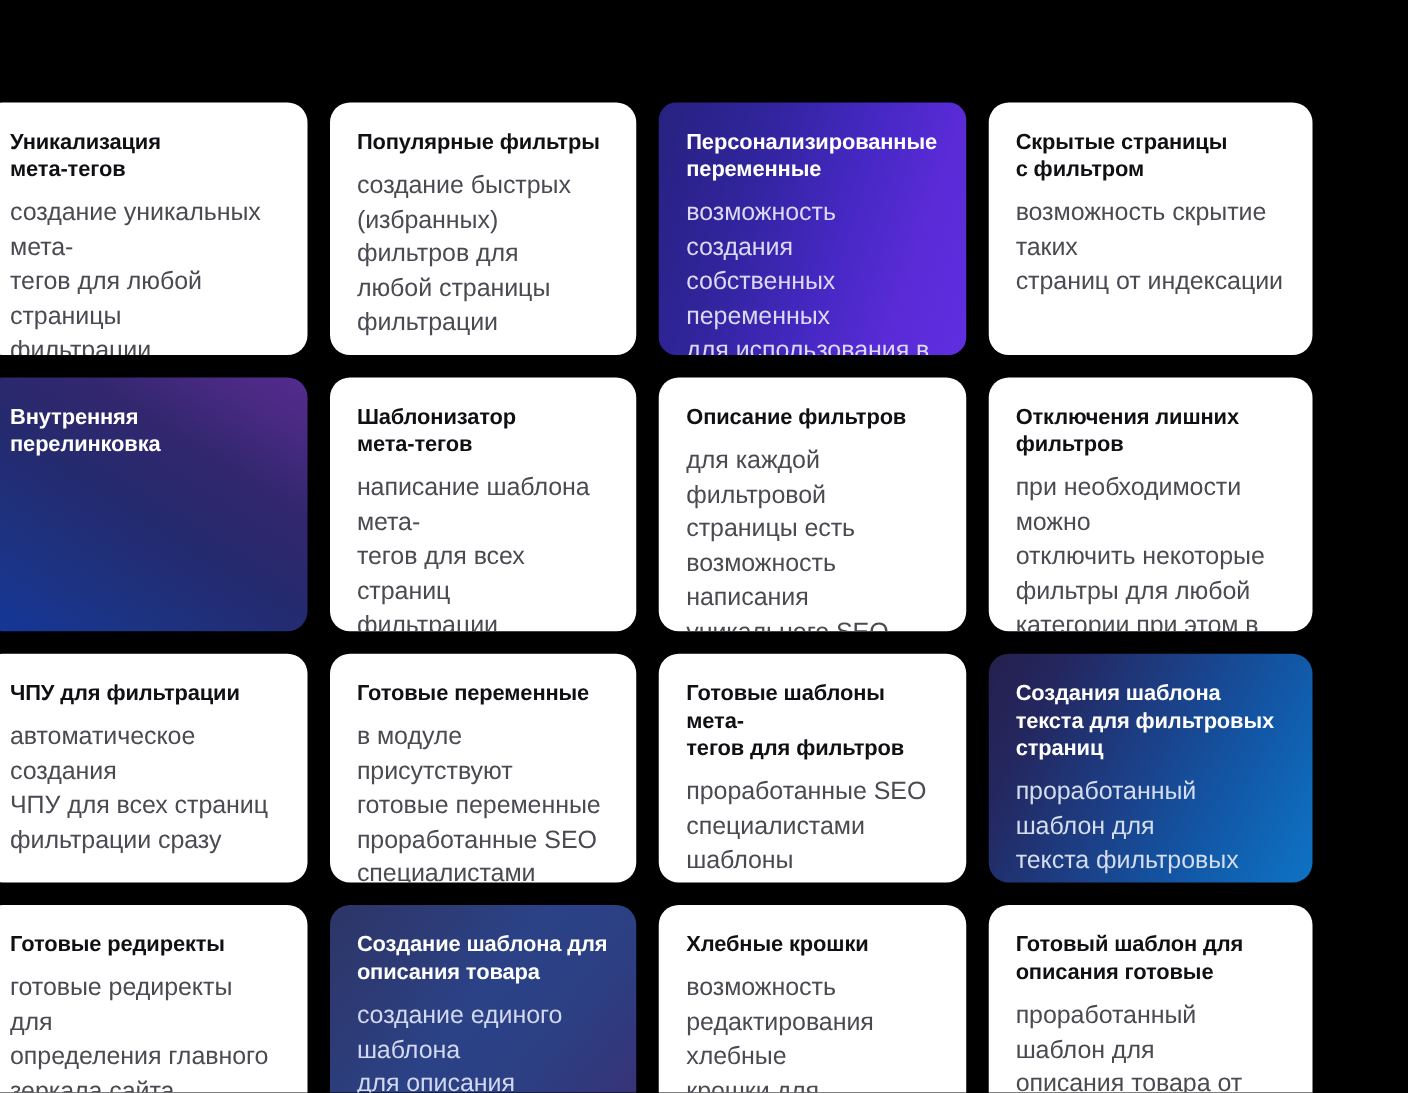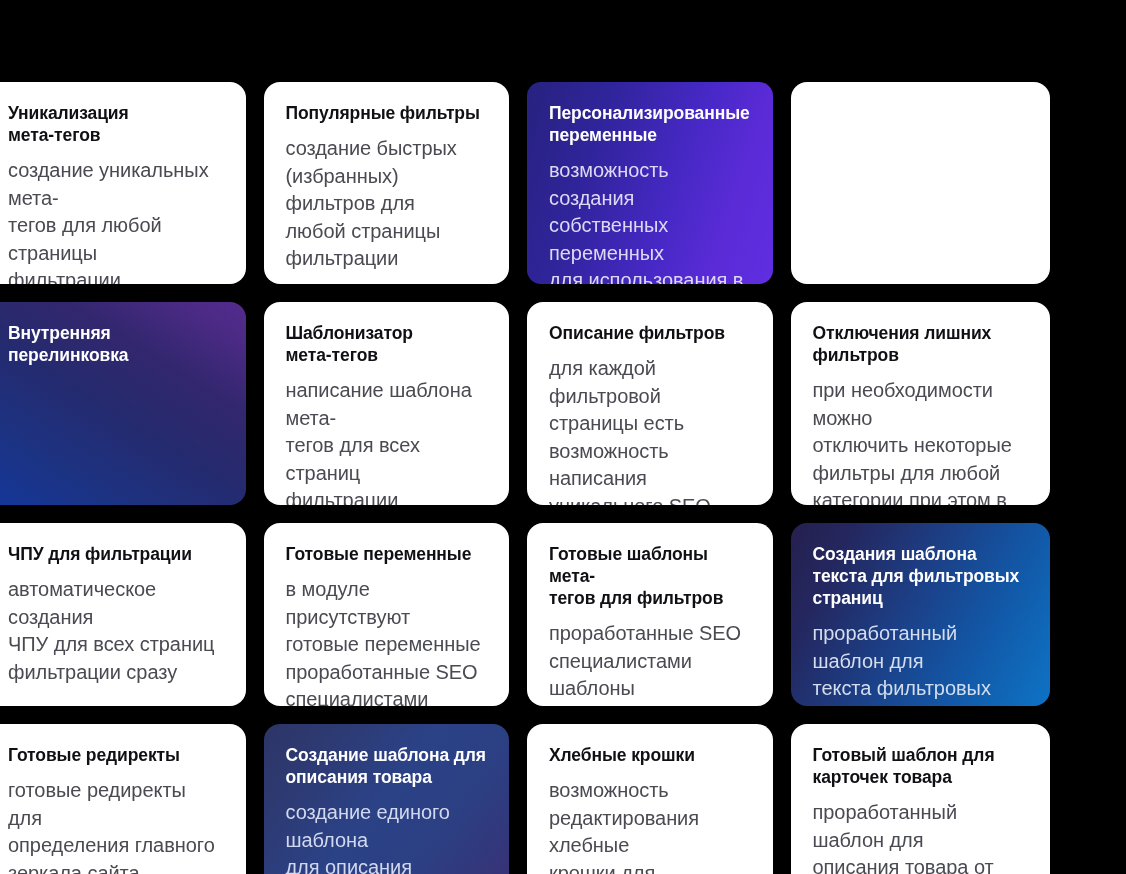--- a/index.html
+++ b/index.html
@@ -115,20 +115,24 @@
     <div class="card grad grad-purple col-3">
       <div class="card-title">Персонализированные
 переменные</div>
       <div class="card-desc">возможность создания
 собственных переменных
 для использования в
 фильтре, мета тегах и
 шаблонах текста</div>
     </div>
     <div class="card white col-4">
+      <div class="card-title">Скрытые страницы
+с фильтром</div>
+      <div class="card-desc">возможность скрытие таких
+страниц от индексации</div>
     </div>
     <div class="card grad grad-navy col-1">
       <div class="card-title">Внутренняя
 перелинковка</div>
     </div>
     <div class="card white col-2">
       <div class="card-title">Шаблонизатор
 мета-тегов</div>
       <div class="card-desc">написание шаблона мета-
 тегов для всех страниц
@@ -199,18 +203,18 @@
     </div>
     <div class="card white col-3">
       <div class="card-title">Хлебные крошки</div>
       <div class="card-desc">возможность
 редактирования хлебные
 крошки для фильтровых
 страниц</div>
     </div>
     <div class="card white col-4">
       <div class="card-title">Готовый шаблон для
-карточек товара</div>
+описания готовые</div>
       <div class="card-desc">проработанный шаблон для
 описания товара от SEO
 специалиста</div>
     </div>
   </div>
 
 </body></html>

